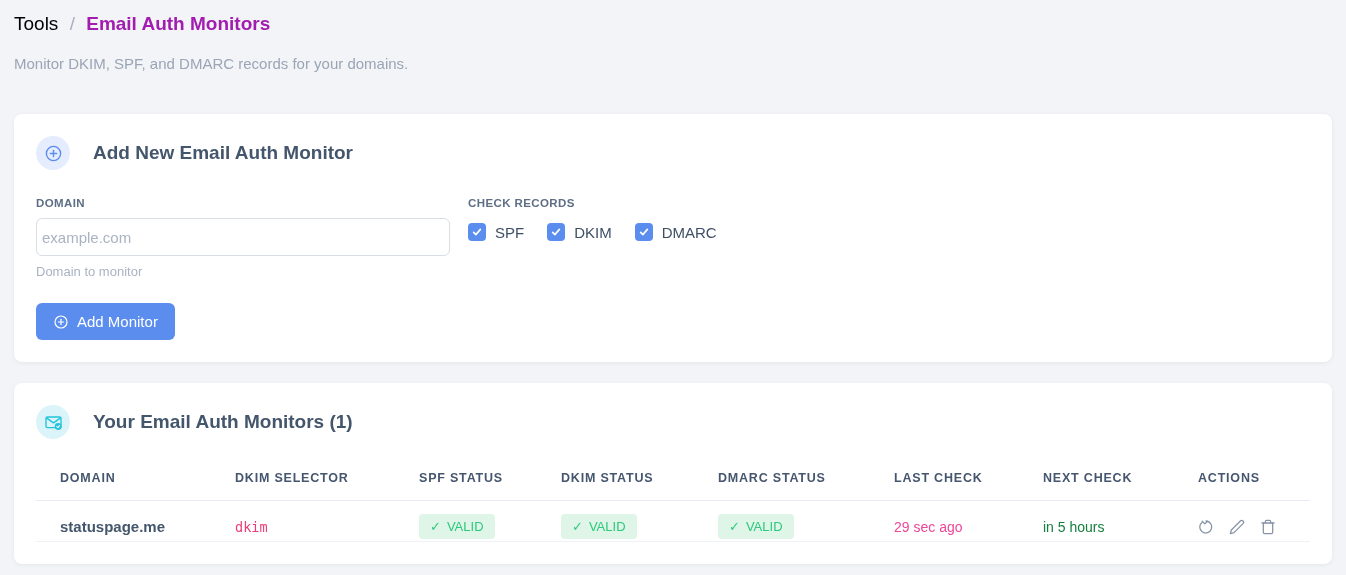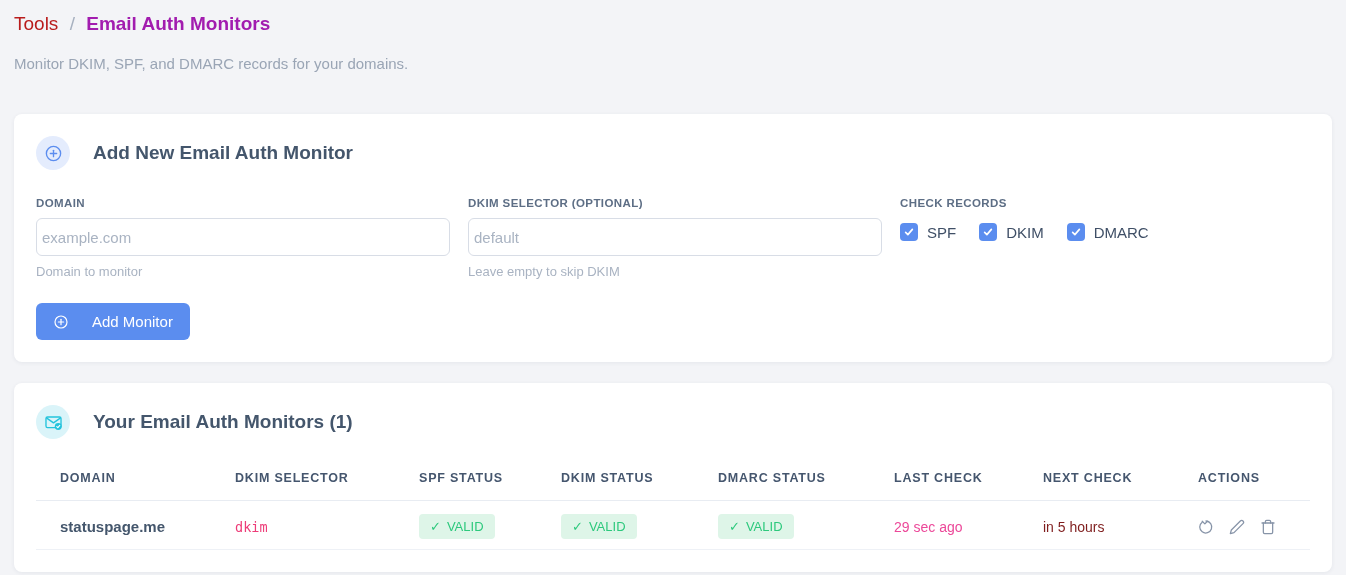--- a/index.html
+++ b/index.html
@@ -9,21 +9,21 @@
     height: 575px;
     background: #f3f4f7;
     font-family: "Liberation Sans", "DejaVu Sans", sans-serif;
     color: #44566c;
     overflow: hidden;
   }
   .page { padding: 8px 14px 0 14px; }
 
   
   .breadcrumb { font-size: 19px; line-height: 28px; padding-top: 2px; }
-  .bc-section { color: #b91c1c; font-weight: 400; cursor: pointer; }
+  .bc-section { color: #000000; font-weight: 400; cursor: pointer; }
   .bc-sep { color: #a7b1c0; margin: 0 6px; font-weight: 400; }
   .bc-current { color: #a21caf; font-weight: 700; }
   .subtitle { margin: 17px 0 0 0; font-size: 15px; color: #9aa5b5; }
 
   
   .card {
     background: #ffffff;
     border-radius: 8px;
     padding: 22px;
     box-shadow: 0 1px 4px rgba(44, 58, 80, 0.07);
@@ -62,54 +62,54 @@
   .checkbox { display: inline-flex; align-items: center; gap: 9px; cursor: pointer; }
   .checkbox-box {
     width: 18px; height: 18px; border-radius: 4px;
     background: #5b8def; display: inline-flex;
     align-items: center; justify-content: center; flex: 0 0 auto;
   }
   .checkbox-label { font-size: 15px; color: #3f4f66; }
 
   .btn-primary {
     margin-top: 24px;
-    display: inline-flex; align-items: center; gap: 23px;
+    display: inline-flex; align-items: center; gap: 8px;
     height: 37px; padding: 0 17px;
     background: #5b8def; color: #ffffff;
     border: none; border-radius: 6px;
     font-size: 15px; font-family: "Liberation Sans", "DejaVu Sans", sans-serif;
     cursor: pointer;
   }
 
   
   .monitors-table { width: 100%; border-collapse: collapse; table-layout: fixed; margin-top: 20px; }
   .monitors-table th {
     text-align: left; font-size: 12.5px; font-weight: 700;
     color: #45566e; letter-spacing: 0.8px;
     padding: 12px 8px 15px 24px;
     border-bottom: 1px solid #e8ecf2;
   }
   .monitors-table td {
-    padding: 13px 8px 10px 24px;
+    padding: 13px 8px 2px 24px;
     border-bottom: 1px solid #eef1f6;
     font-size: 14.5px; color: #44566c;
     vertical-align: middle;
   }
   td.cell-domain { font-weight: 700; font-size: 15px; color: #44566c; }
   td.cell-selector {
     font-family: "DejaVu Sans Mono", "Liberation Mono", monospace;
     font-size: 13.5px; color: #ed3c78;
   }
   .badge-valid {
     display: inline-flex; align-items: center; gap: 6px;
     background: #def5e8; color: #2dc97d;
     border-radius: 4px; padding: 5px 11px; font-size: 13px;
   }
   td.cell-last { color: #ec4899; font-size: 14px; }
-  td.cell-next { color: #7f1d1d; font-size: 14px; }
+  td.cell-next { color: #15803d; font-size: 14px; }
   .actions-wrap { display: flex; align-items: center; gap: 15px; }
   .icon-btn {
     background: none; border: none; padding: 0; margin: 0;
     color: #8794a8; cursor: pointer; line-height: 0;
   }
   .icon-btn svg { display: block; }
 </style>
 </head>
 <body>
 
@@ -134,25 +134,20 @@
       <h2 class="card-title">Add New Email Auth Monitor</h2>
     </div>
 
     <div class="form-row">
       <div class="field">
         <label class="field-label">DOMAIN</label>
         <input class="text-input" type="text" placeholder="example.com" style="">
         <div class="helper">Domain to monitor</div>
       </div>
 
-      <div class="field">
-        <label class="field-label">DKIM SELECTOR (OPTIONAL)</label>
-        <input class="text-input" type="text" placeholder="default" style="">
-        <div class="helper">Leave empty to skip DKIM</div>
-      </div>
 
       <div class="field check-group">
         <label class="field-label">CHECK RECORDS</label>
         <div class="checkbox-row">
           <span class="checkbox">
             <span class="checkbox-box">
               <svg width="12" height="12" viewBox="0 0 16 16" fill="none" stroke="#ffffff" stroke-width="2.2" stroke-linecap="round" stroke-linejoin="round">
                 <polyline points="3.5,8.5 6.5,11.5 12.5,4.5"></polyline>
               </svg>
             </span>

